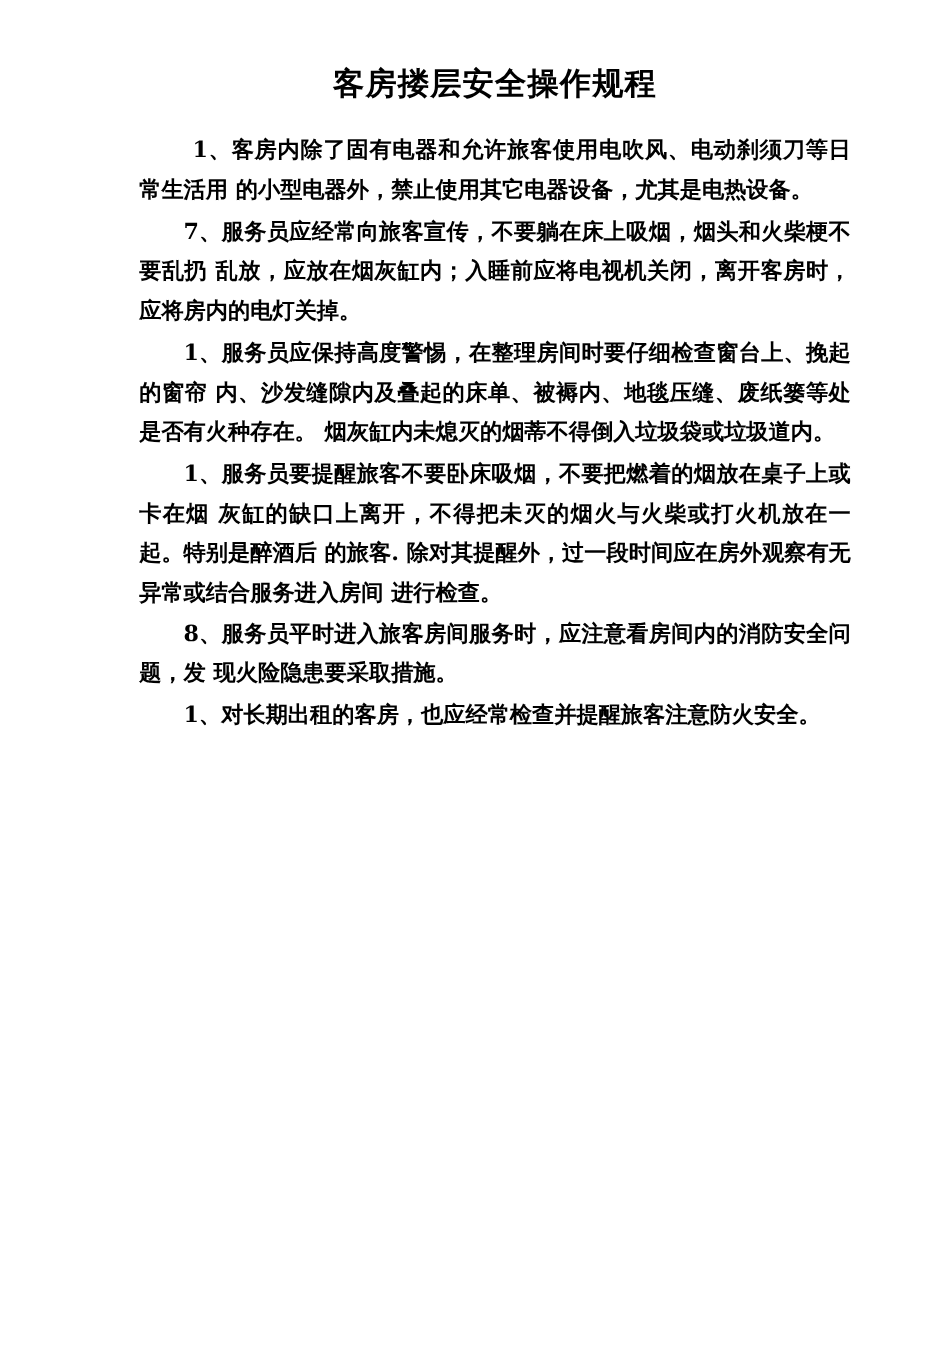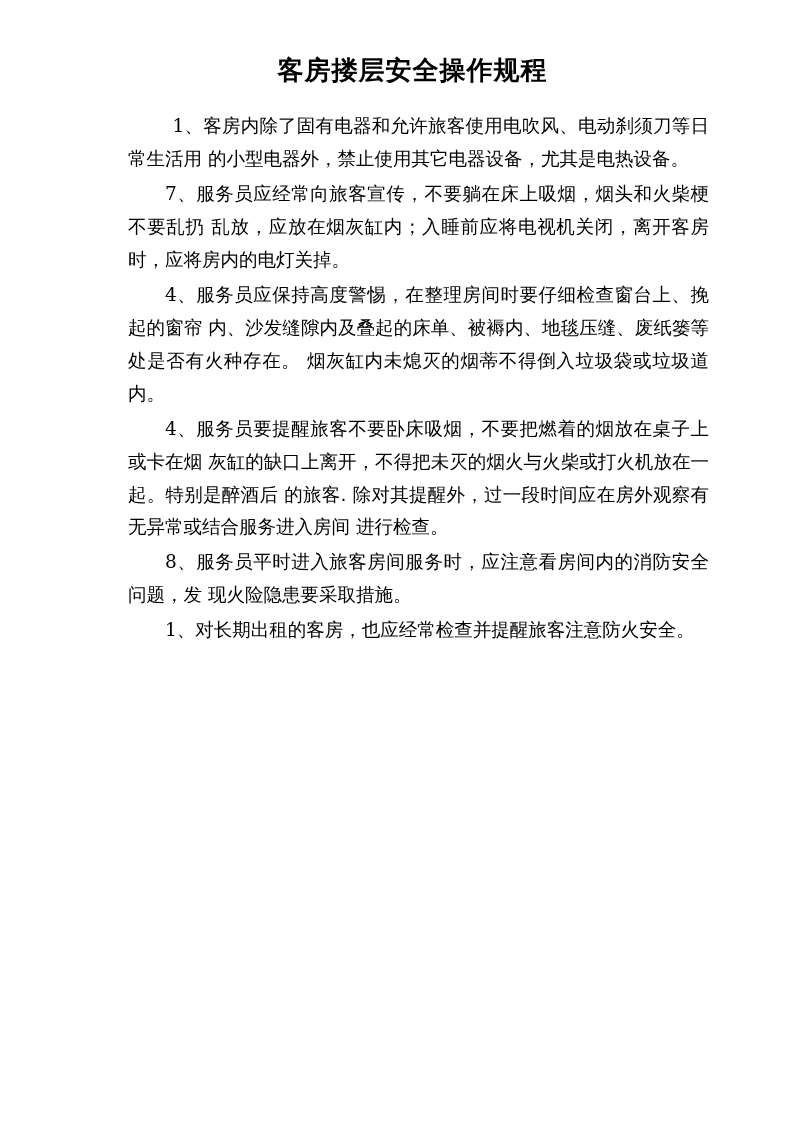--- a/index.html
+++ b/index.html
@@ -36,35 +36,36 @@
     font-family: "DejaVu Sans", "Liberation Sans", sans-serif;
     letter-spacing: 1px;
     margin: 0 0 22px 0;
     line-height: 1.4;
   }
   .para {
     font-size: 18.5px;
     line-height: 1.78;
     text-align: justify;
     text-justify: inter-ideograph;
-    margin: 0 0 2px 12px;
+    margin: 0 0 2px 0;
     text-indent: 2em;
     word-break: break-all;
+    font-weight: bold;
   }
   .para.first {
     text-indent: 2.4em;
   }
 </style>
 </head>
 <body>
 
 <div class="page">
   <div class="content">
     <h1 class="doc-title">客房搂层安全操作规程</h1>
 
     <p class="para first">1、客房内除了固有电器和允许旅客使用电吹风、电动刹须刀等日常生活用 的小型电器外，禁止使用其它电器设备，尤其是电热设备。</p>
     <p class="para">7、服务员应经常向旅客宣传，不要躺在床上吸烟，烟头和火柴梗不要乱扔 乱放，应放在烟灰缸内；入睡前应将电视机关闭，离开客房时，应将房内的电灯关掉。</p>
-    <p class="para">4、服务员应保持高度警惕，在整理房间时要仔细检查窗台上、挽起的窗帘 内、沙发缝隙内及叠起的床单、被褥内、地毯压缝、废纸篓等处是否有火种存在。 烟灰缸内未熄灭的烟蒂不得倒入垃圾袋或垃圾道内。</p>
-    <p class="para">4、服务员要提醒旅客不要卧床吸烟，不要把燃着的烟放在桌子上或卡在烟 灰缸的缺口上离开，不得把未灭的烟火与火柴或打火机放在一起。特别是醉酒后 的旅客. 除对其提醒外，过一段时间应在房外观察有无异常或结合服务进入房间 进行检查。</p>
+    <p class="para">1、服务员应保持高度警惕，在整理房间时要仔细检查窗台上、挽起的窗帘 内、沙发缝隙内及叠起的床单、被褥内、地毯压缝、废纸篓等处是否有火种存在。 烟灰缸内未熄灭的烟蒂不得倒入垃圾袋或垃圾道内。</p>
+    <p class="para">1、服务员要提醒旅客不要卧床吸烟，不要把燃着的烟放在桌子上或卡在烟 灰缸的缺口上离开，不得把未灭的烟火与火柴或打火机放在一起。特别是醉酒后 的旅客. 除对其提醒外，过一段时间应在房外观察有无异常或结合服务进入房间 进行检查。</p>
     <p class="para">8、服务员平时进入旅客房间服务时，应注意看房间内的消防安全问题，发 现火险隐患要采取措施。</p>
     <p class="para">1、对长期出租的客房，也应经常检查并提醒旅客注意防火安全。</p>
   </div>
 </div>
 
 </body></html>

